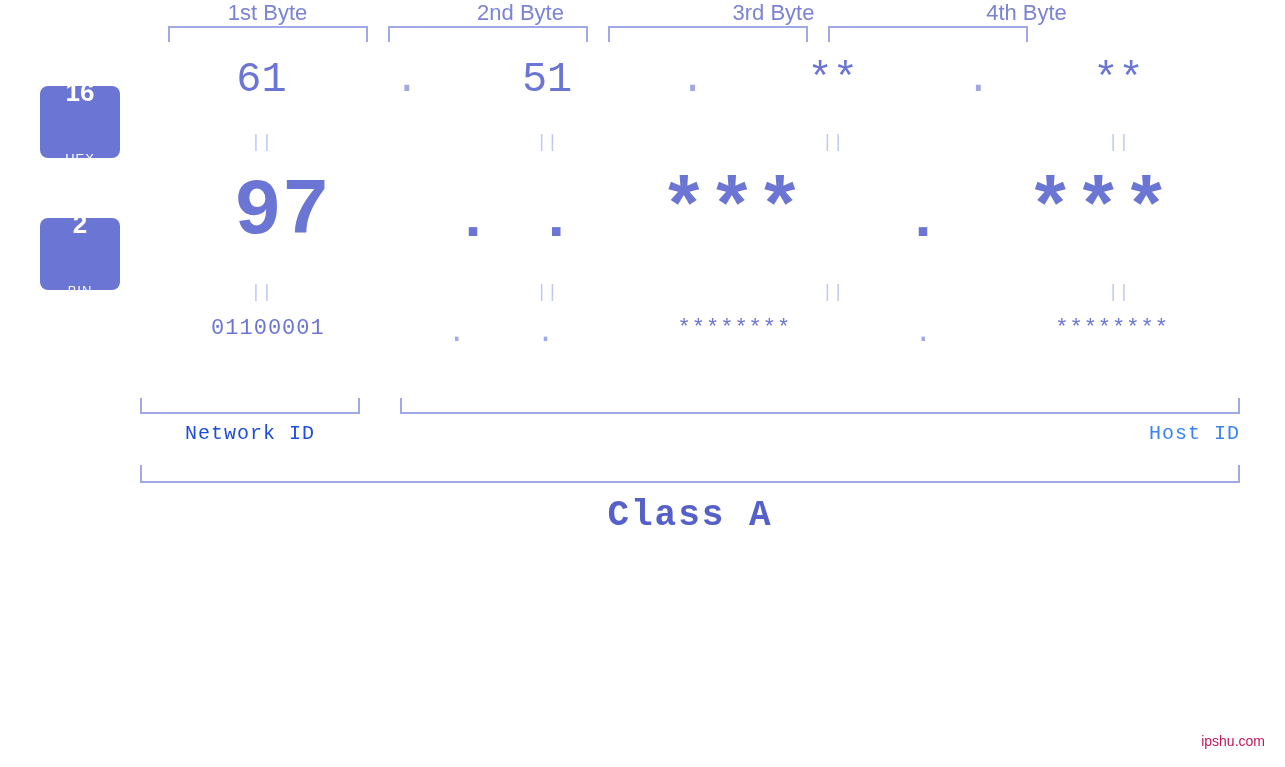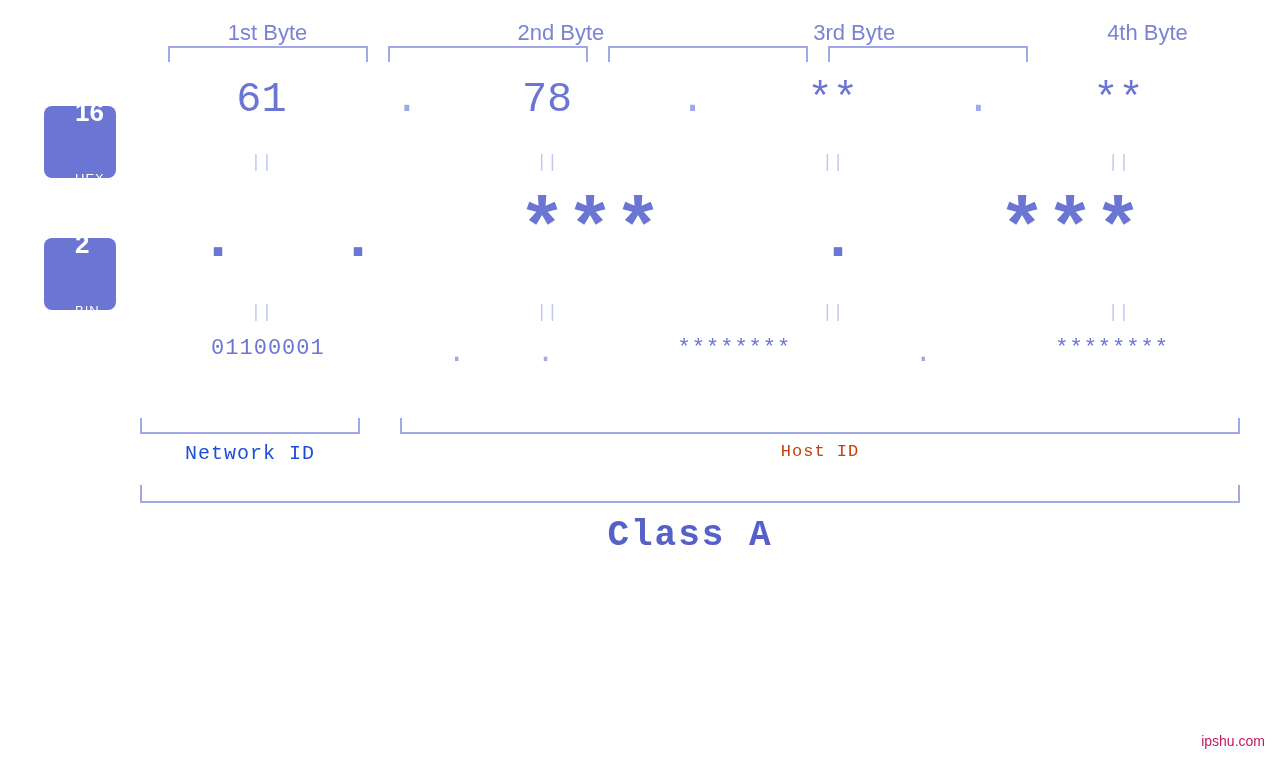--- a/index.html
+++ b/index.html
@@ -20,22 +20,22 @@
       display: flex;
       flex-direction: column;
       align-items: center;
     }
 
     
     .byte-headers {
       display: flex;
       width: 1100px;
       margin-left: 130px;
-      margin-top: 20px;
-      justify-content: space-between;
+      justify-content: flex-start;
+      gap: 33px;
     }
 
     .byte-label {
       color: #7b83d4;
       font-size: 22px;
       font-family: Arial, sans-serif;
       text-align: center;
       width: 220px;
     }
 
@@ -64,26 +64,26 @@
       width: 140px;
       padding-left: 20px;
       gap: 60px;
       margin-top: 40px;
     }
 
     .badge {
       background: #6b75d4;
       color: white;
       border-radius: 8px;
-      width: 72px;
+      width: 80px;
       height: 72px;
       display: flex;
       flex-direction: column;
+      align-items: center;
       justify-content: center;
-      padding-left: 31px;
     }
 
     .badge-num {
       font-size: 26px;
       font-weight: bold;
       font-family: Arial, sans-serif;
       line-height: 1.1;
     }
 
     .badge-label {
@@ -250,38 +250,39 @@
         <span class="badge-num">2</span>
         <span class="badge-label">BIN</span>
       </div>
     </div>
 
     <div class="right-content">
 
       <div class="data-row hex-row">
         <div class="cell cell-hex">61</div>
         <div class="dot-hex">.</div>
-        <div class="cell cell-hex">78</div>
+        <div class="cell cell-hex">51</div>
         <div class="dot-hex">.</div>
         <div class="cell cell-hex">**</div>
         <div class="dot-hex">.</div>
         <div class="cell cell-hex">**</div>
       </div>
 
       <div class="equals-row">
         <div class="equals-cell"><span class="eq-sign">||</span></div>
         <div class="equals-dot"></div>
         <div class="equals-cell"><span class="eq-sign">||</span></div>
         <div class="equals-dot"></div>
         <div class="equals-cell"><span class="eq-sign">||</span></div>
         <div class="equals-dot"></div>
         <div class="equals-cell"><span class="eq-sign">||</span></div>
       </div>
 
       <div class="data-row dec-row">
+        <div class="cell cell-dec">97</div>
         <div class="dot-dec">.</div>
         <div class="dot-dec">.</div>
         <div class="cell cell-dec">***</div>
         <div class="dot-dec">.</div>
         <div class="cell cell-dec">***</div>
       </div>
 
       <div class="equals-row">
         <div class="equals-cell"><span class="eq-sign">||</span></div>
         <div class="equals-dot"></div>
@@ -306,21 +307,21 @@
         <div style="width:220px; height:16px; border:2px solid #a0a8e8; border-top:none;"></div>
 
         <div style="width:40px;"></div>
 
         <div style="flex:1; height:16px; border:2px solid #a0a8e8; border-top:none;"></div>
       </div>
 
       <div style="display:flex; width:1100px; margin-top:8px;">
         <div style="width:220px; text-align:center; color:#1d4ed8; font-size:20px; letter-spacing:1px; font-family:'Courier New',Courier,monospace;">Network ID</div>
         <div style="width:40px;"></div>
-        <div style="flex:1; text-align:center; color:#c2410c; font-size:17px; letter-spacing:1px; font-family:'Courier New',Courier,monospace;">Host ID</div>
+        <div style="flex:1; text-align:right; color:#3b82f6; font-size:20px; letter-spacing:1px; font-family:'Courier New',Courier,monospace;">Host ID</div>
       </div>
 
       <div style="width:1100px; margin-top:20px; border:2px solid #a0a8e8; border-top:none; height:18px;"></div>
 
       <div style="display:flex; width:1100px; justify-content:center; margin-top:12px;">
         <div class="class-label">Class A</div>
       </div>
 
     </div>
   </div>

